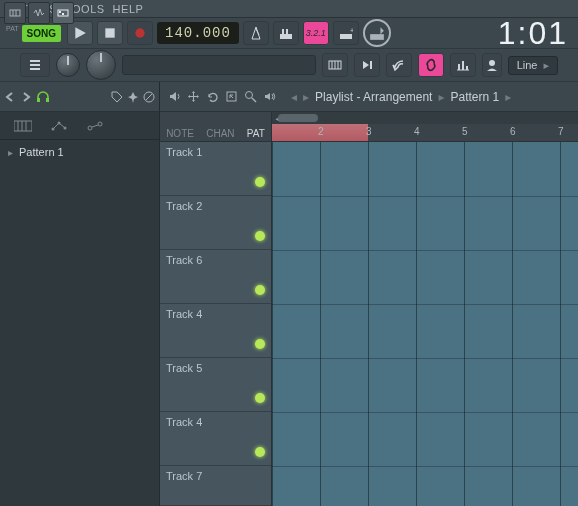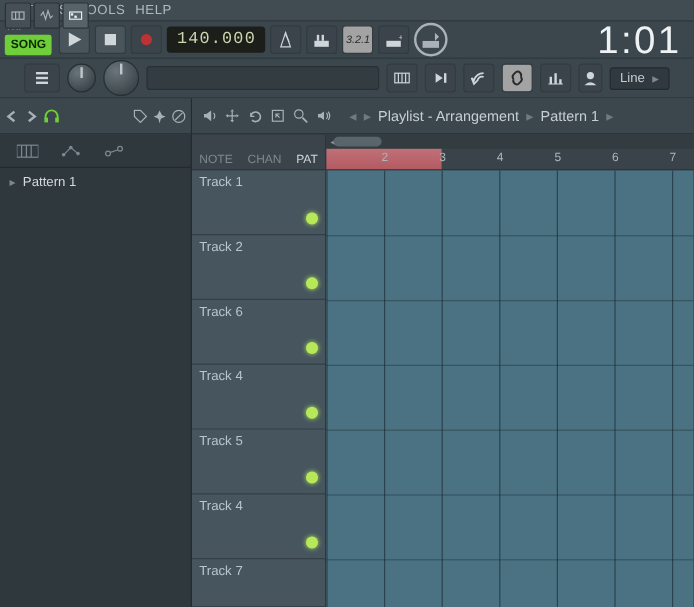--- a/index.html
+++ b/index.html
@@ -5,23 +5,23 @@
   * { box-sizing: border-box; margin: 0; padding: 0; user-select: none; }
   body { font-family: Arial, sans-serif; font-size: 11px; color: #c8cdd2; background: #3c474d; width: 578px; height: 506px; overflow: hidden; }
 
   
   .menubar { height: 18px; background: #414c52; display: flex; align-items: center; padding: 0 4px; gap: 8px; border-bottom: 1px solid #2a3236; }
   .menubar span.menu { color: #b0b8bd; font-size: 11px; letter-spacing: .5px; }
 
   
   .transport { height: 30px; display: flex; align-items: center; gap: 4px; padding: 2px 4px; background: #3c474d; }
   .tbtn { width: 26px; height: 24px; background: #4a555b; border: 1px solid #323b40; border-radius: 3px; display: flex; align-items: center; justify-content: center; color: #cfd6da; font-size: 11px; }
-  .tbtn.active { background: #a3a3a3; color: #2a2a2a; }
+  .tbtn.active { background: #ec4899; color: #2a2a2a; }
   .tbtn.dark { background: #3a444a; }
-  .modebtn { display: flex; flex-direction: column; gap: 1px; margin-right: 2px; }
+  .modebtn { display: flex; flex-direction: row; gap: 1px; margin-right: 2px; }
   .modebtn .sm { font-size: 7px; color: #899198; line-height: 8px; padding: 0 2px; }
   .songlabel { background: #6fcf3a; color: #0b2a00; font-weight: bold; font-size: 10px; padding: 3px 5px; border-radius: 2px; }
   .lcd { background: #1c1e1a; color: #cdd4ae; font-family: "Courier New", monospace; font-size: 14px; padding: 3px 8px; border-radius: 3px; letter-spacing: 1px; }
   .bigtime { margin-left: auto; color: #eef2f4; font-size: 32px; font-family: "Arial", sans-serif; letter-spacing: 2px; padding-right: 6px; }
   .circled { border: 2px solid #aab2b7; border-radius: 50%; width: 28px; height: 28px; display:flex; align-items:center; justify-content:center; }
   .tbtn svg { width: 14px; height: 14px; }
 
   
   .hintrow { height: 34px; display: flex; align-items: center; padding: 2px 20px; gap: 6px; background: #3c474d; border-top: 1px solid #2f383d; border-bottom: 1px solid #2f383d; }
   .knob { width: 24px; height: 24px; border-radius: 50%; background: radial-gradient(circle at 35% 30%, #6a757b, #2d363a); border: 1px solid #262e32; position: relative; }

